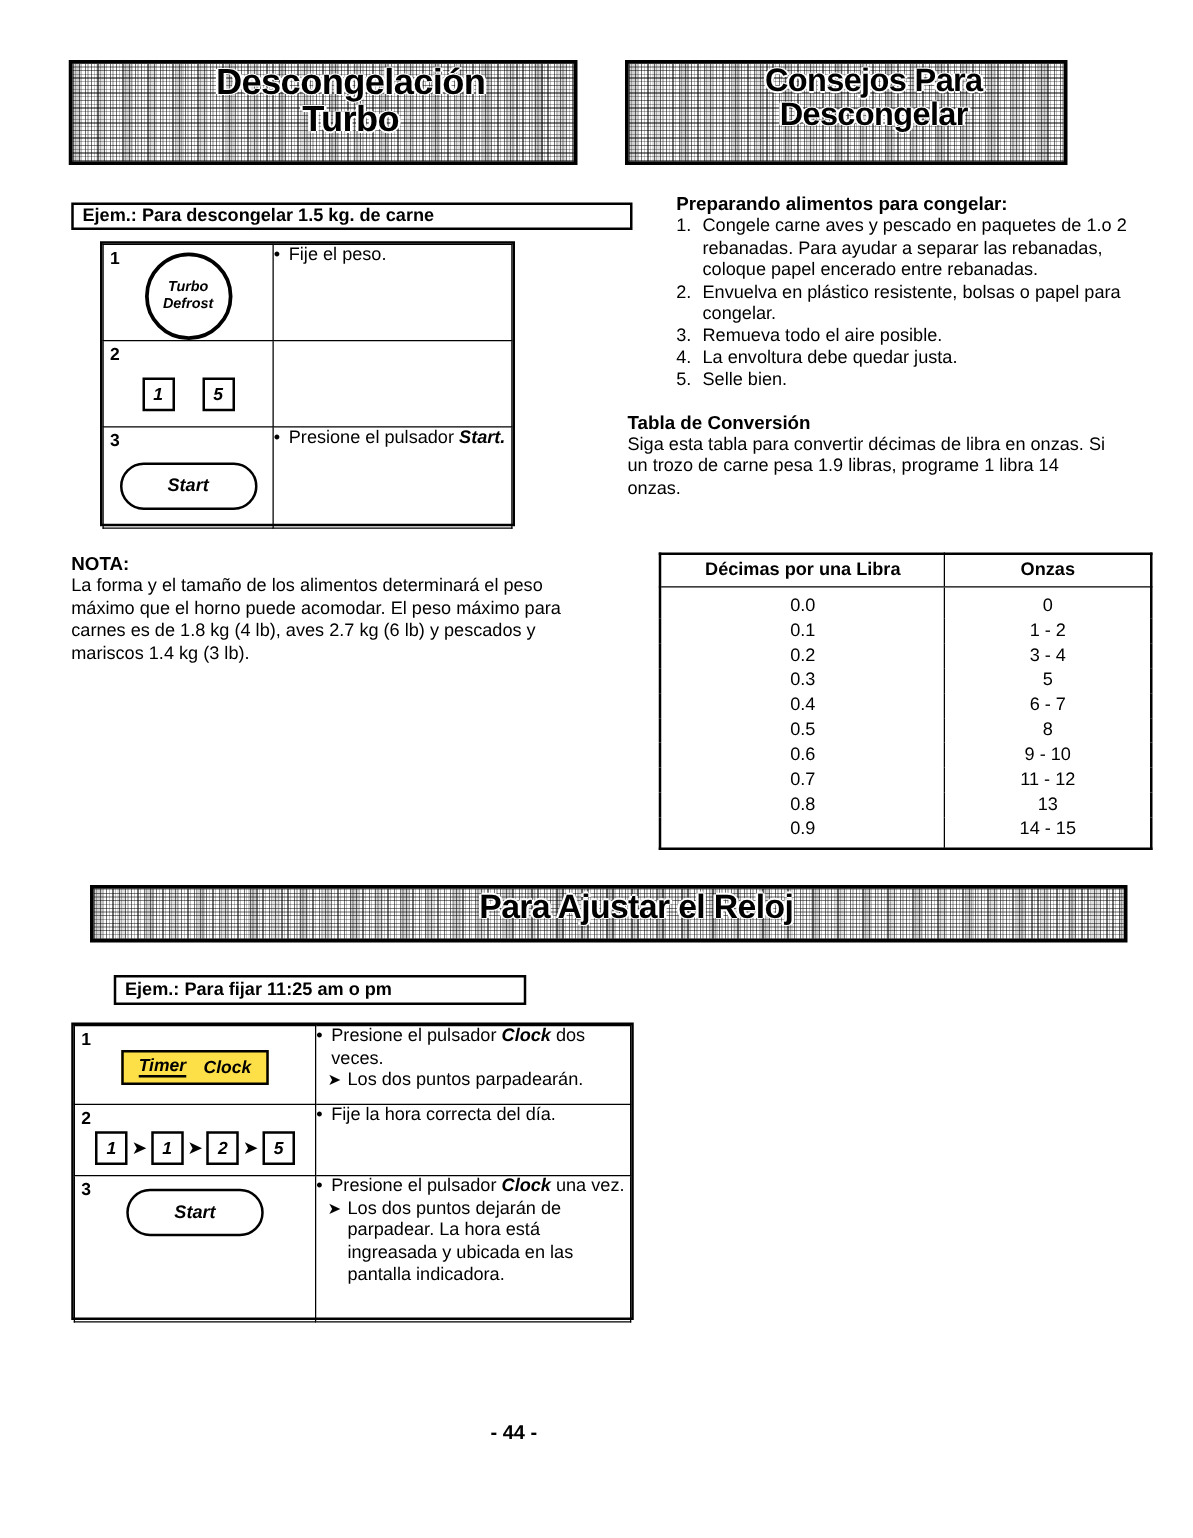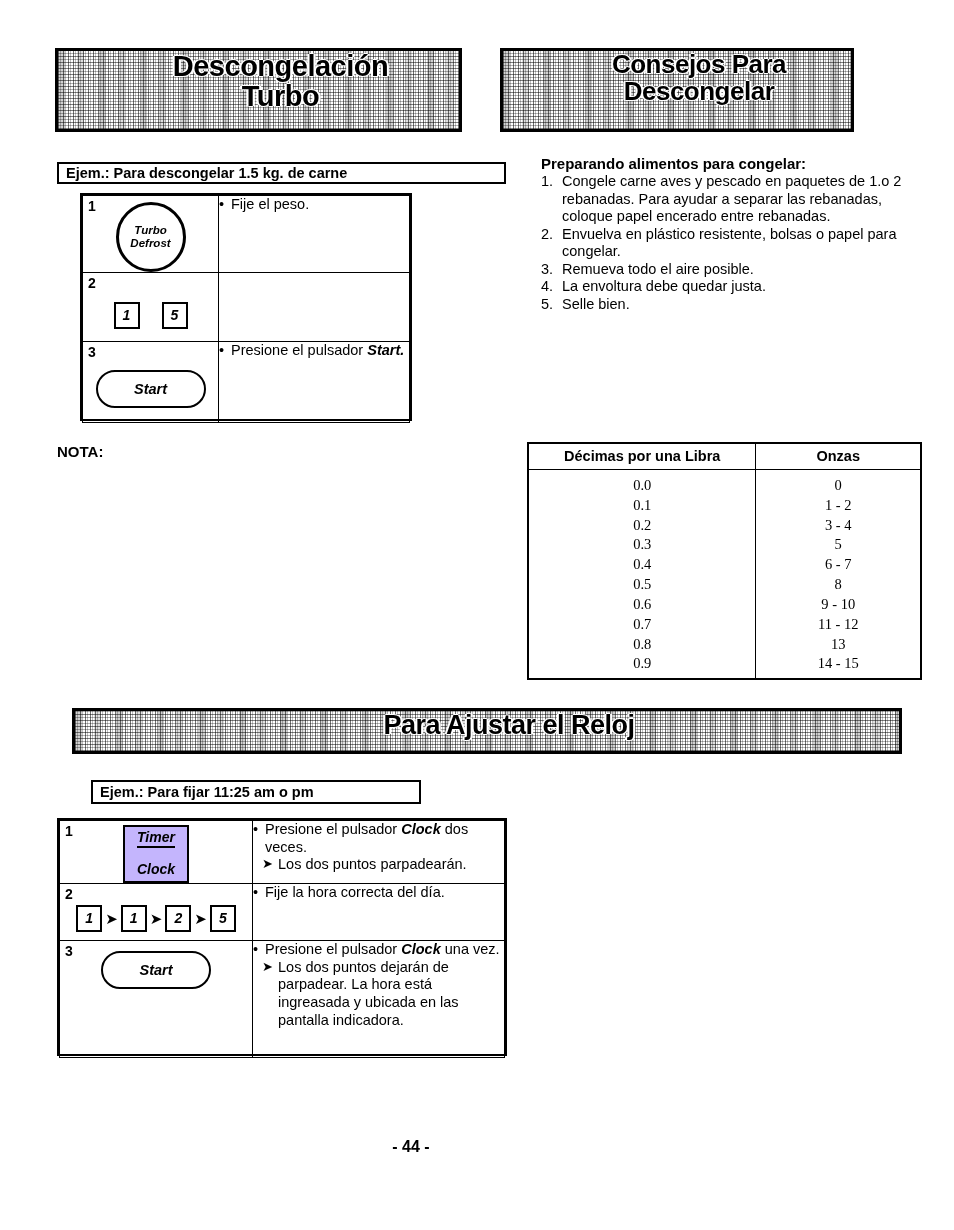--- a/index.html
+++ b/index.html
@@ -174,27 +174,27 @@
     font-weight: bold;
     font-style: italic;
     font-size: 14px;
     box-sizing: border-box;
     background: #fff;
   }
   .rect-key {
     border: 2px solid #000;
     padding: 3px 12px 4px 12px;
     display: flex;
-    flex-direction: column;
+    flex-direction: row;
     align-items: center;
     font-weight: bold;
     font-style: italic;
     font-size: 14px;
     line-height: 1.08;
-    background: #c4b5fd;
+    background: #fde047;
     box-sizing: border-box;
     gap: 14px;
   }
   .rect-key .upper { border-bottom: 2px solid #000; padding-bottom: 0px; }
   .start-key {
     width: 110px; height: 38px;
     border: 2px solid #000;
     border-radius: 19px;
     display: flex;
     align-items: center;
@@ -258,21 +258,21 @@
   }
   #conv-table thead th {
     font-weight: bold;
     padding: 4px 0 5px 0;
     border-bottom: 1.5px solid #000;
   }
   #conv-table th.col-sep, #conv-table td.col-sep {
     border-left: 1.5px solid #000;
   }
   #conv-table tbody tr:first-child td { padding-top: 7px; }
-  #conv-table tbody td { padding: 1.5px 0; line-height: 1.16; font-family: Liberation Serif, serif; }
+  #conv-table tbody td { padding: 1.5px 0; line-height: 1.16; }
   #conv-table tbody tr:last-child td { padding-bottom: 6px; }
 
   
   #page-number {
     position: absolute;
     left: 0; top: 1138px;
     width: 822px;
     text-align: center;
     font-size: 16px;
     font-weight: bold;
@@ -339,20 +339,21 @@
             <span class="bi">Start.</span>
           </div>
         </td>
       </tr>
     </tbody>
       </table>
   </div>
 
   <div class="text-block" id="nota-block">
     <div class="hd">NOTA:</div>
+    <div class="para">La forma y el tamaño de los alimentos determinará el peso máximo que el horno puede acomodar. El peso máximo para carnes es de 1.8 kg (4 lb), aves 2.7 kg (6 lb) y pescados y mariscos 1.4 kg (3 lb).</div>
   </div>
 
   <div class="text-block" id="prep-block">
     <div class="hd">Preparando alimentos para congelar:</div>
     <ul class="num-list">
       <li>
         <span class="n">1.</span>
         <span>Congele carne aves y pescado en paquetes de 1.o 2 rebanadas. Para ayudar a separar las rebanadas, coloque papel encerado entre rebanadas.</span>
       </li>
       <li>
@@ -367,20 +368,24 @@
         <span class="n">4.</span>
         <span>La envoltura debe quedar justa.</span>
       </li>
       <li>
         <span class="n">5.</span>
         <span>Selle bien.</span>
       </li>
     </ul>
   </div>
 
+  <div class="text-block" id="tabla-intro">
+    <div class="hd">Tabla de Conversión</div>
+    <div class="para">Siga esta tabla para convertir décimas de libra en onzas. Si un trozo de carne pesa 1.9 libras, programe 1 libra 14 onzas.</div>
+  </div>
 
   <table id="conv-table">
     <thead>
       <tr>
         <th style="width:58%;">Décimas por una Libra</th>
         <th class="col-sep">Onzas</th>
       </tr>
     </thead>
     <tbody>
       <tr>

